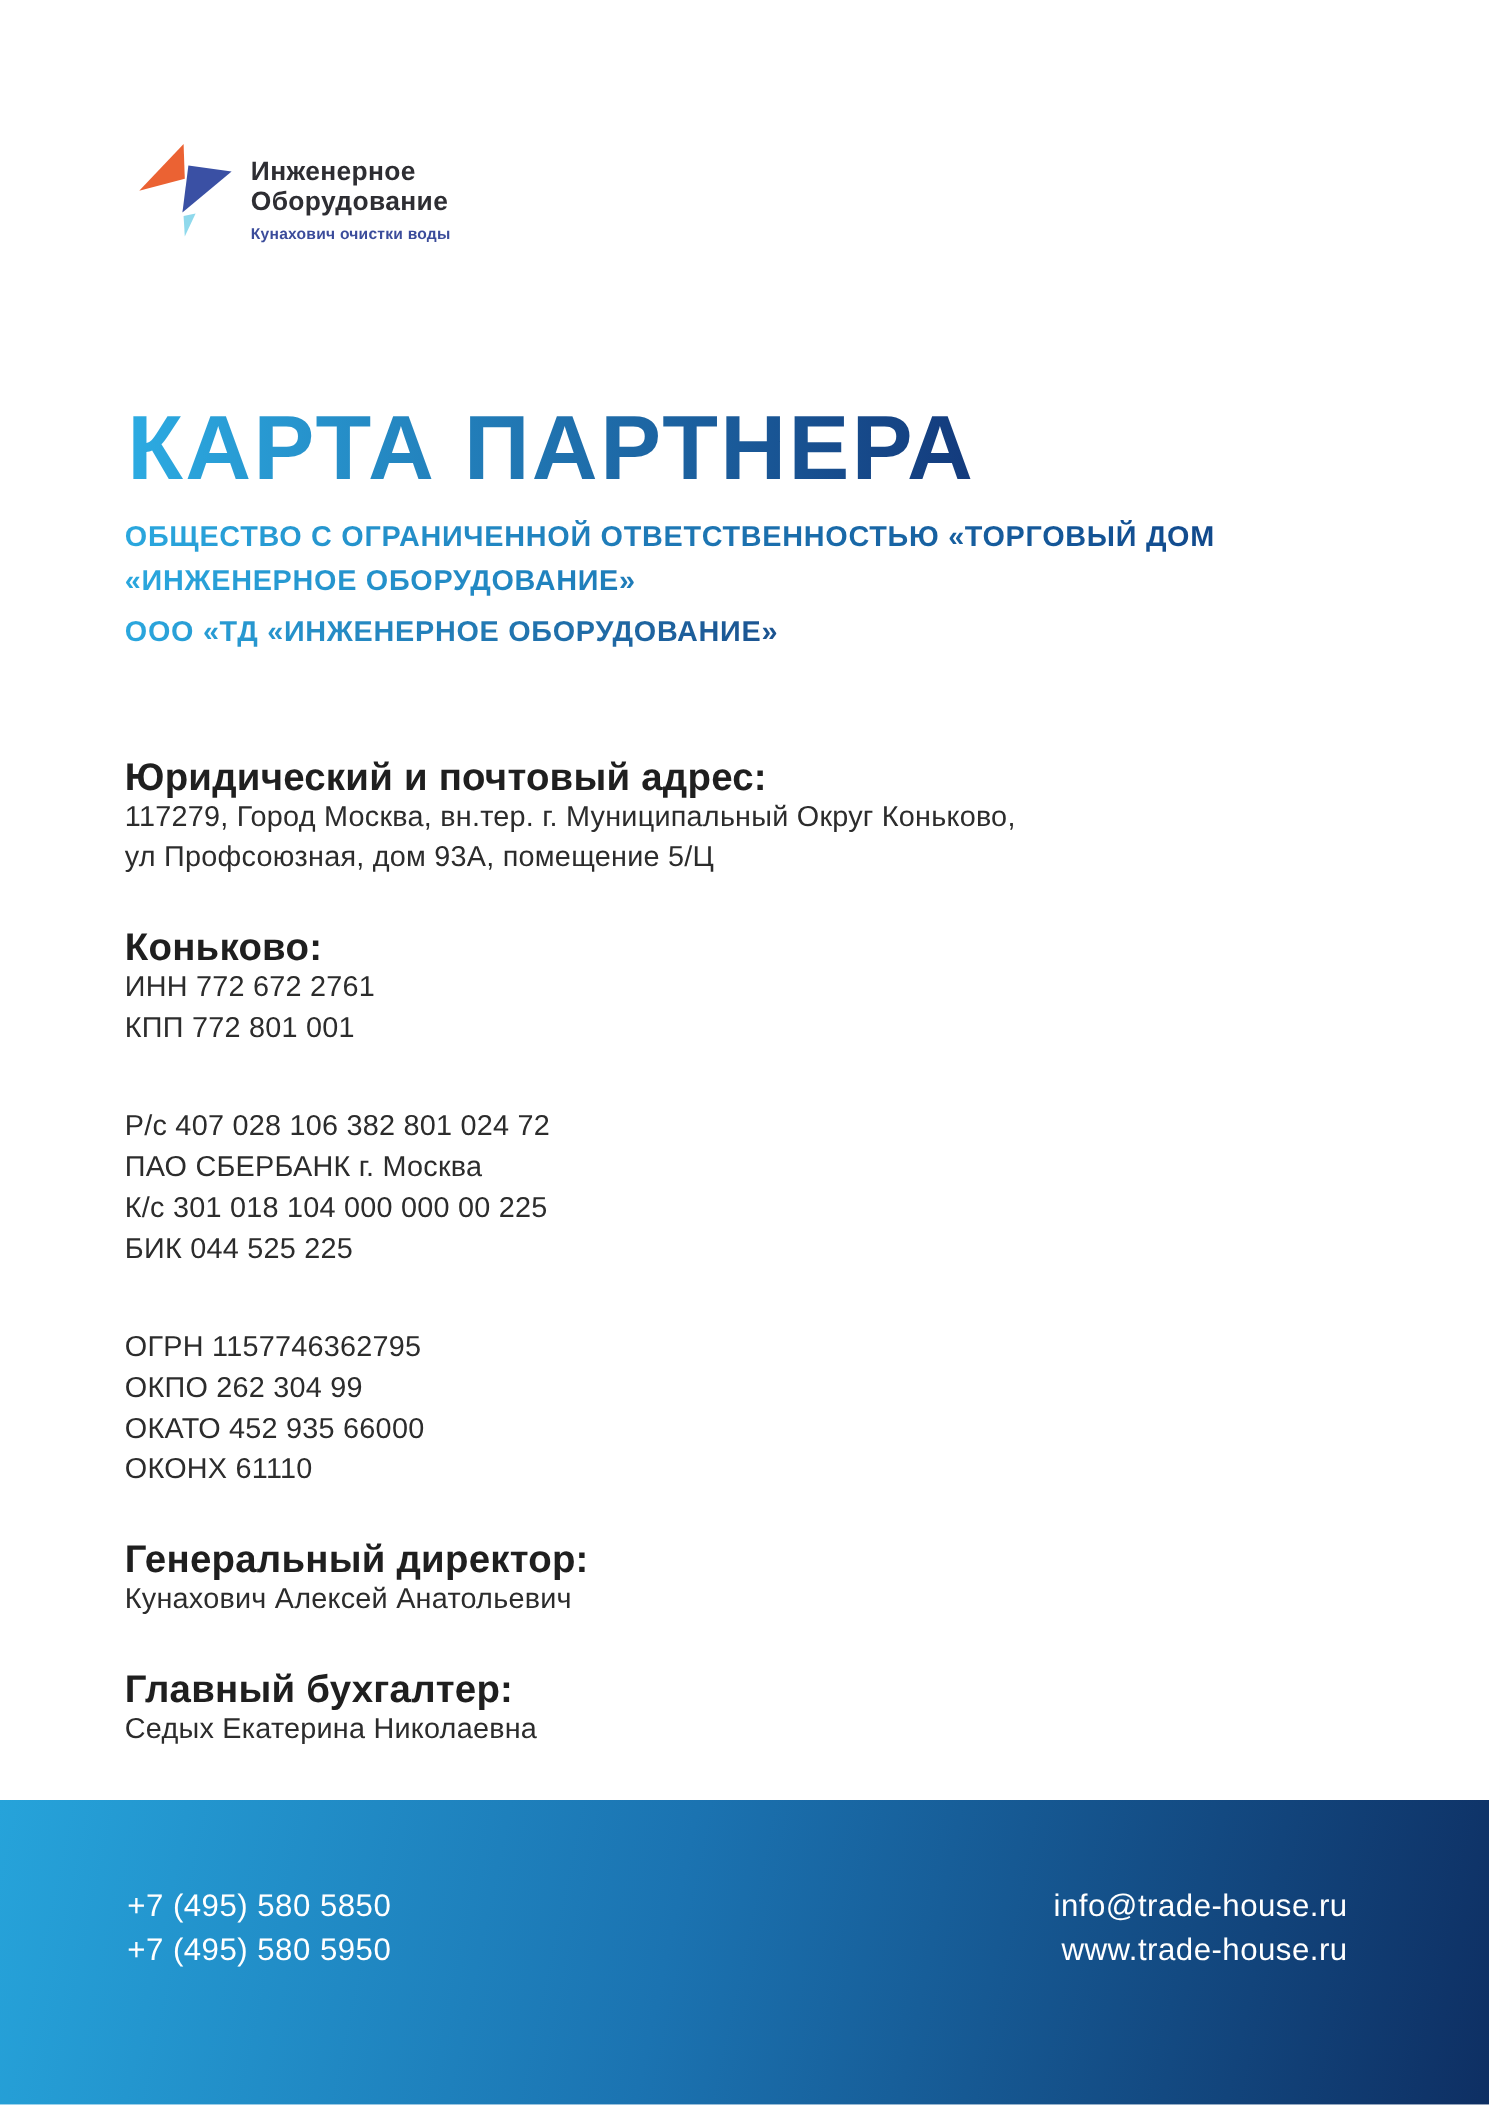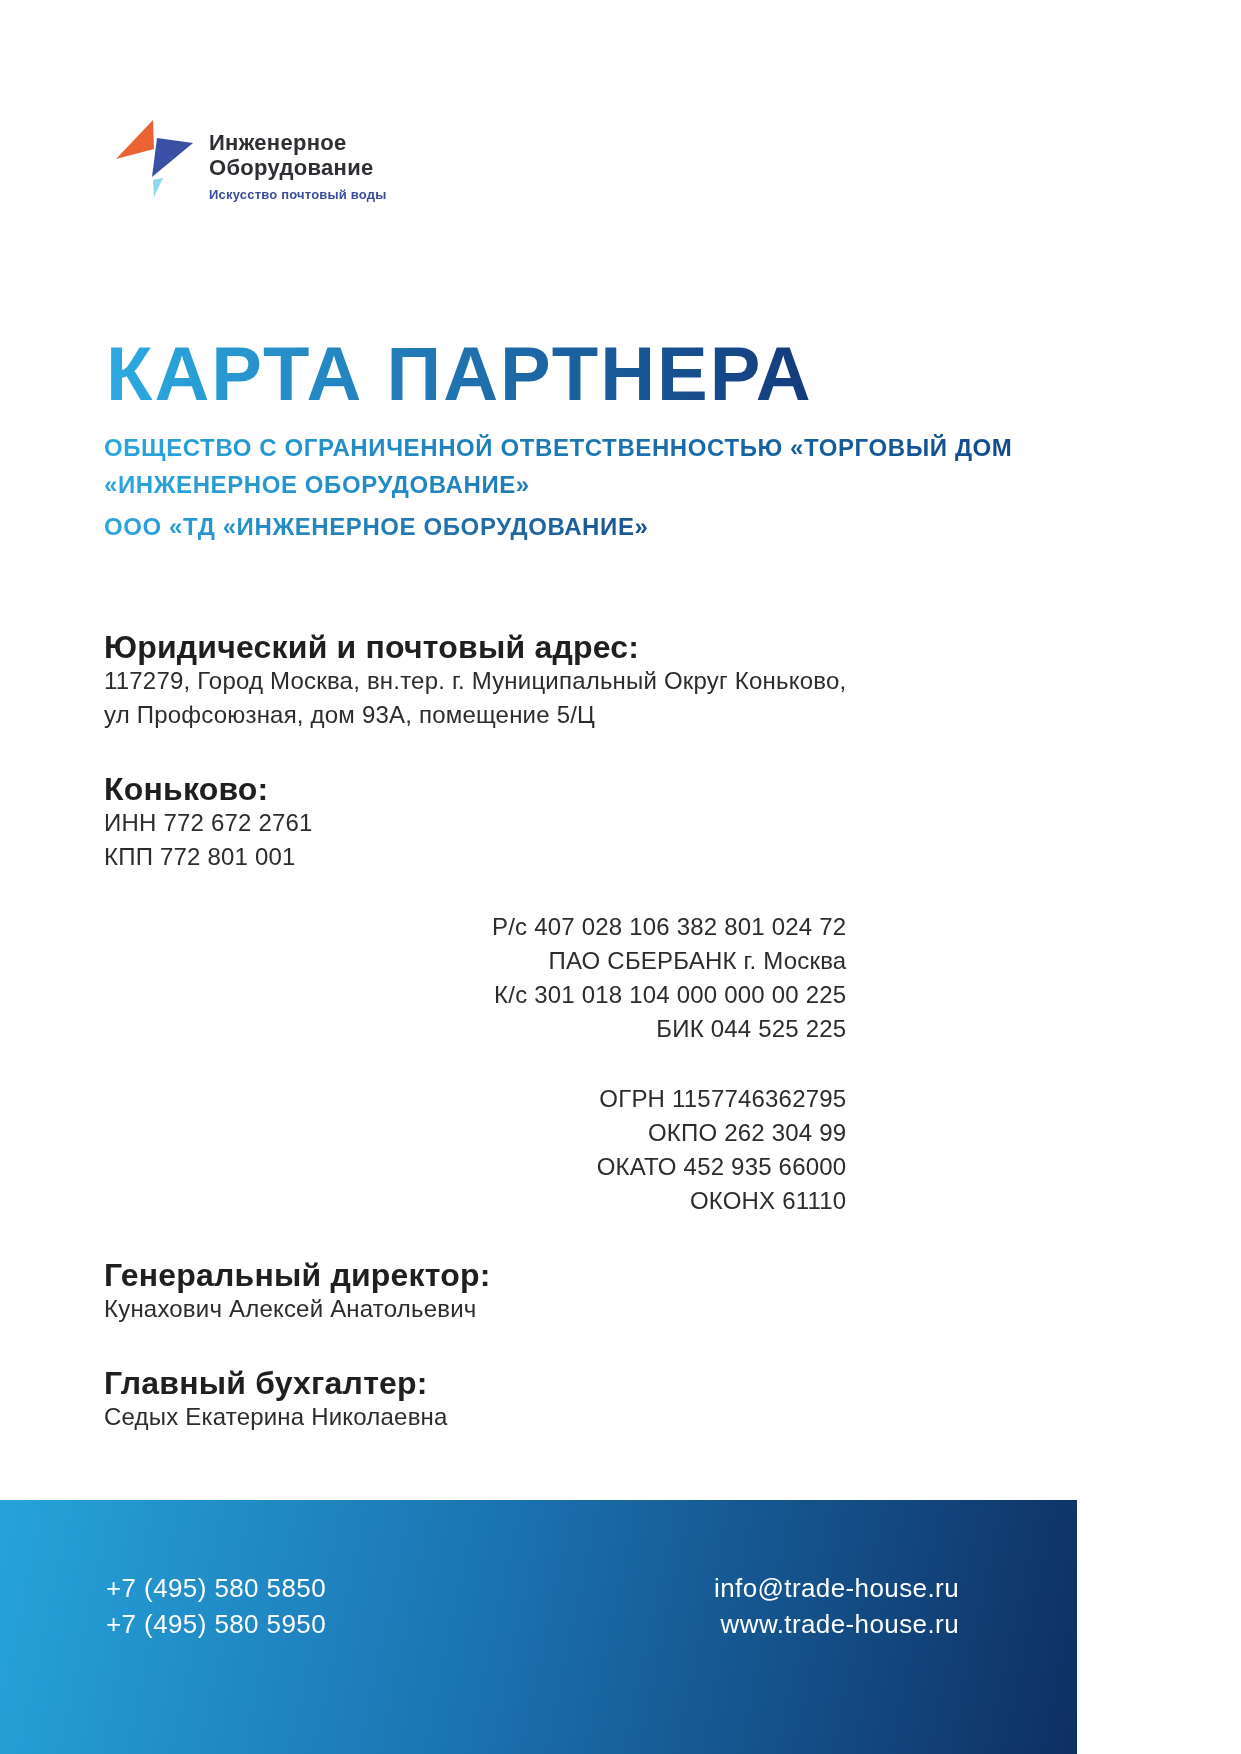--- a/index.html
+++ b/index.html
@@ -36,24 +36,24 @@
     display:inline-block;font-size:24px;line-height:37px;font-weight:700;letter-spacing:.6px;
     background:linear-gradient(90deg,#2aa7de 0%,#1b5390 100%);
     -webkit-background-clip:text;background-clip:text;
     color:transparent;-webkit-text-fill-color:transparent;
   }
   
   .content{position:absolute;left:104px;top:630px;font-size:24px;line-height:34px;color:#2c2c2c;}
   .content p{margin:0;letter-spacing:.2px;}
   .content h3{margin:0;font-size:32px;line-height:34px;font-weight:700;color:#1f1f1f;letter-spacing:.2px;}
   .sec + .sec{margin-top:40px;}
-  .group{margin-top:36px;text-align:right;}
+  .group{margin-top:48px;}
   
   .footer{
-    position:absolute;left:0;top:1500px;width:1077px;height:254px;box-sizing:border-box;
+    position:absolute;left:0;top:1500px;width:1241px;height:254px;box-sizing:border-box;
     padding:70px 118px 0 106px;display:flex;justify-content:space-between;
     background:linear-gradient(102deg,#26a3da 0%,#1b73b1 45%,#0e2f63 100%);
     color:#ffffff;font-size:26px;line-height:36px;letter-spacing:.4px;
   }
   .footer-col.right{text-align:right;}
 </style>
 </head>
 <body>
 
 <div class="page">
@@ -62,21 +62,21 @@
     <svg class="logo-mark" viewBox="0 0 78 78" xmlns="http://www.w3.org/2000/svg" aria-hidden="true">
       <polygon points="37,0 38,29 0,39" fill="#eb6233"></polygon>
       <polygon points="41,18 77,23 36,57" fill="#3a50a4"></polygon>
       <polygon points="37,60 47,58 38,77" fill="#8fd9ec"></polygon>
     </svg>
     <div class="logo-text">
       <div class="logo-name">
         <span>Инженерное</span><br>
         <span>Оборудование</span>
       </div>
-      <div class="logo-tagline">Искусство почтовый воды</div>
+      <div class="logo-tagline">Кунахович очистки воды</div>
     </div>
   </header>
 
   <h1 class="title grad">КАРТА ПАРТНЕРА</h1>
 
   <h2 class="company-full">
     <span>ОБЩЕСТВО С ОГРАНИЧЕННОЙ ОТВЕТСТВЕННОСТЬЮ «ТОРГОВЫЙ ДОМ</span><br>
     <span>«ИНЖЕНЕРНОЕ ОБОРУДОВАНИЕ»</span>
   </h2>
 

